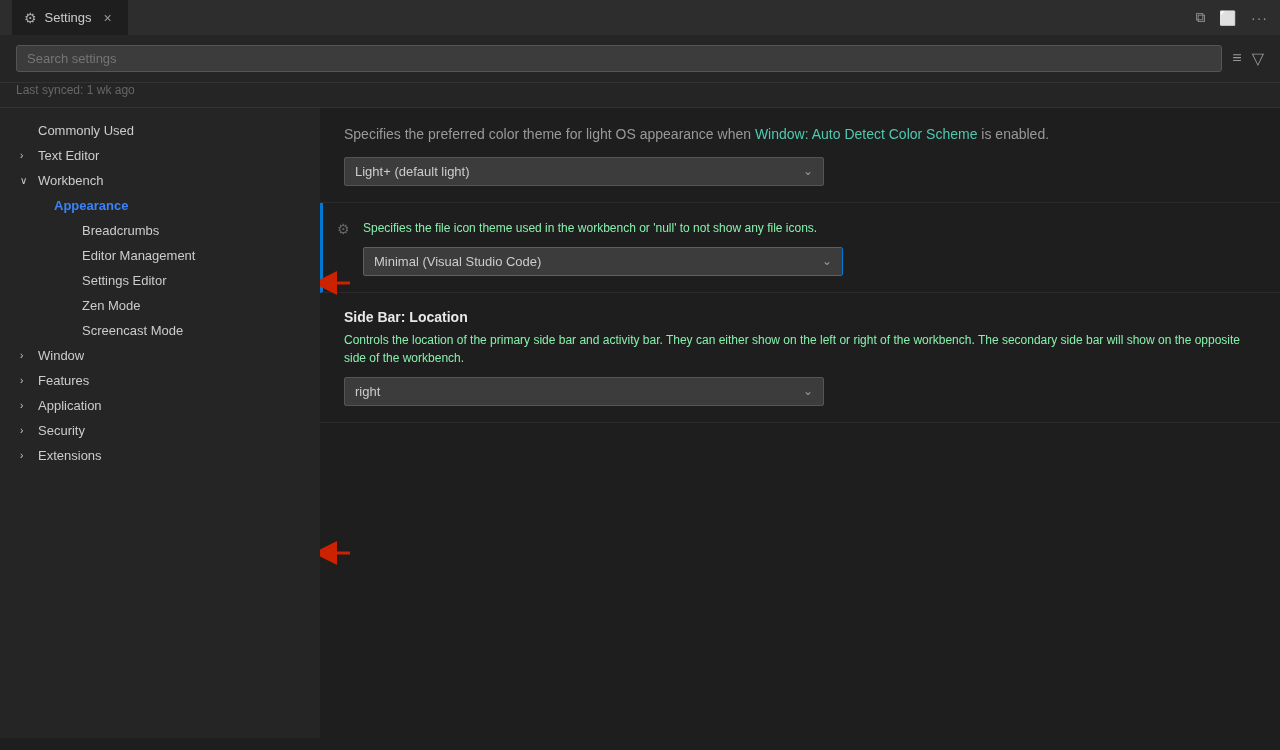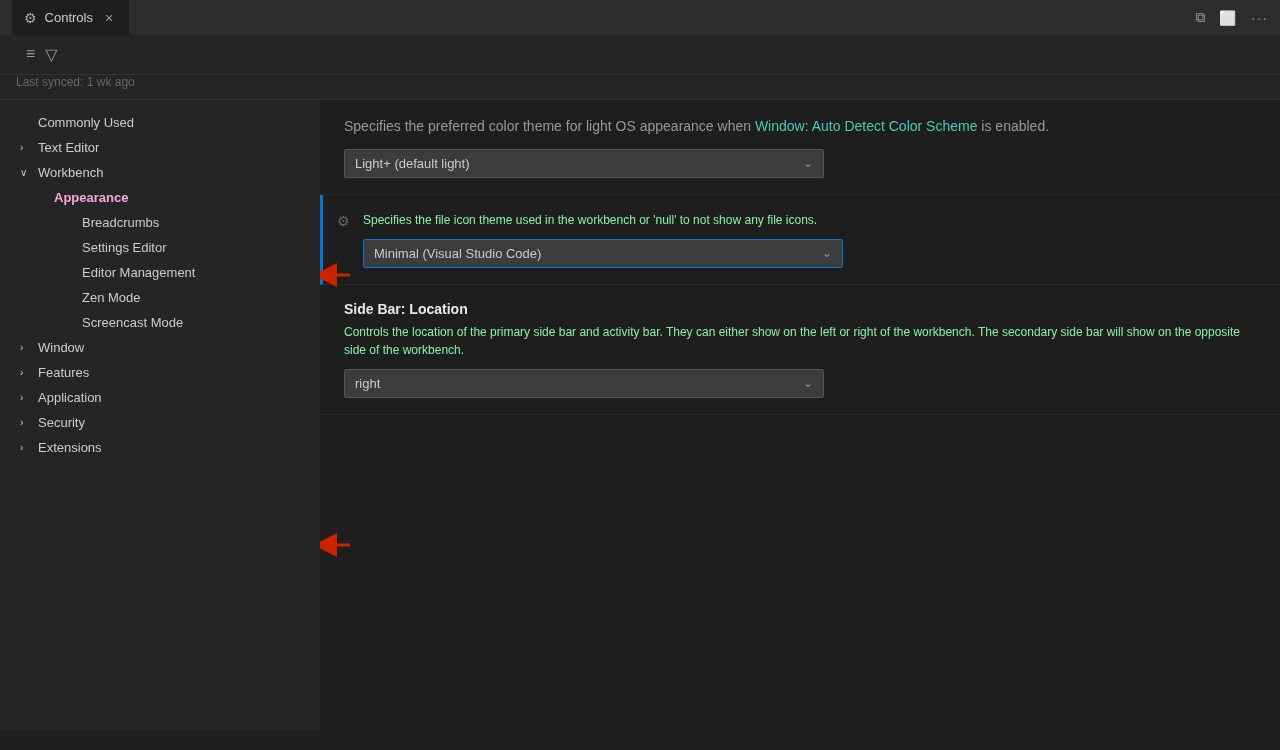--- a/index.html
+++ b/index.html
@@ -141,21 +141,21 @@
     }
     .sidebar-item {
       padding: 5px 20px;
       cursor: pointer;
       display: flex;
       align-items: center;
       gap: 6px;
       color: #ccc;
       font-size: 13px;
     }
-    .sidebar-item.active { color: #f9a8d4; font-weight: 600; }
+    .sidebar-item.active { color: #3b82f6; font-weight: 600; }
     .sidebar-item .chevron {
       font-size: 10px;
       width: 12px;
       display: inline-block;
     }
     .sidebar-item.indent1 { padding-left: 36px; }
     .sidebar-item.indent2 { padding-left: 64px; }
 
     
     .content {
@@ -241,32 +241,35 @@
       pointer-events: none;
     }
   </style>
 </head>
 <body>
 
 <div class="titlebar">
   <div class="titlebar-left">
     <div class="tab">
       <span class="tab-icon">⚙</span>
-      <span>Controls</span>
+      <span>Settings</span>
       <span class="tab-close">×</span>
     </div>
   </div>
   <div class="titlebar-right">
     <span title="Split Editor" style="font-size:14px;">⧉</span>
     <span title="Editor Layout" style="font-size:14px;">⬜</span>
     <span title="More Actions" style="font-size:14px; letter-spacing:1px;">···</span>
   </div>
 </div>
 
 <div class="searchbar">
+  <div class="search-input-wrapper">
+    <input class="search-input" type="text" placeholder="Search settings" style="">
+  </div>
   <div class="search-actions">
     <span>≡</span>
     <span>▽</span>
   </div>
 </div>
 
 <div class="tabs-row">
   <div class="tabs-right">Last synced: 1 wk ago</div>
 </div>
 
@@ -294,26 +297,26 @@
       <span>Appearance</span>
     </div>
 
     <div class="sidebar-item indent2">
       <span class="chevron"></span>
       <span>Breadcrumbs</span>
     </div>
 
     <div class="sidebar-item indent2">
       <span class="chevron"></span>
+      <span>Editor Management</span>
+    </div>
+
+    <div class="sidebar-item indent2">
+      <span class="chevron"></span>
       <span>Settings Editor</span>
-    </div>
-
-    <div class="sidebar-item indent2">
-      <span class="chevron"></span>
-      <span>Editor Management</span>
     </div>
 
     <div class="sidebar-item indent2">
       <span class="chevron"></span>
       <span>Zen Mode</span>
     </div>
 
     <div class="sidebar-item indent2">
       <span class="chevron"></span>
       <span>Screencast Mode</span>

